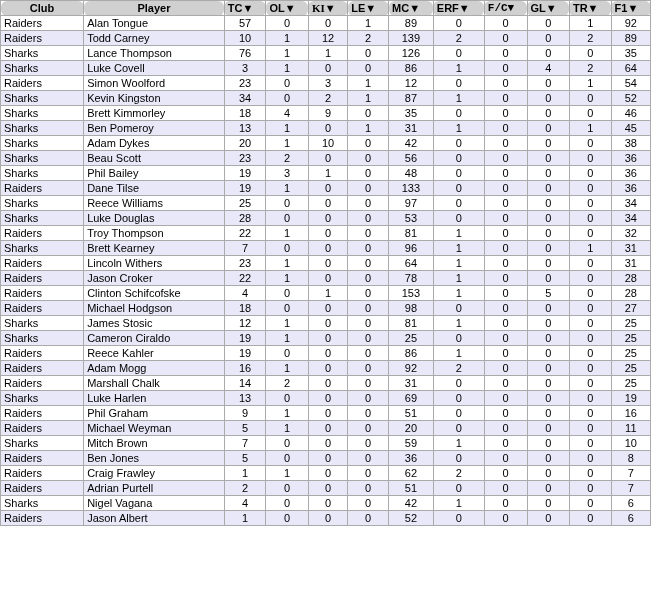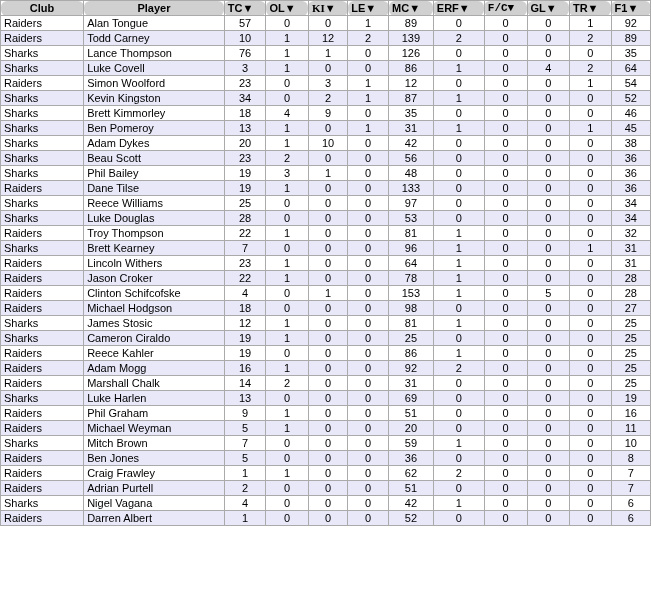--- a/index.html
+++ b/index.html
@@ -503,21 +503,21 @@
         <td>0</td>
         <td>42</td>
         <td>1</td>
         <td>0</td>
         <td>0</td>
         <td>0</td>
         <td>6</td>
       </tr>
       <tr>
         <td>Raiders</td>
-        <td>Darren Albert</td>
+        <td>Jason Albert</td>
         <td>1</td>
         <td>0</td>
         <td>0</td>
         <td>0</td>
         <td>52</td>
         <td>0</td>
         <td>0</td>
         <td>0</td>
         <td>0</td>
         <td>6</td>

